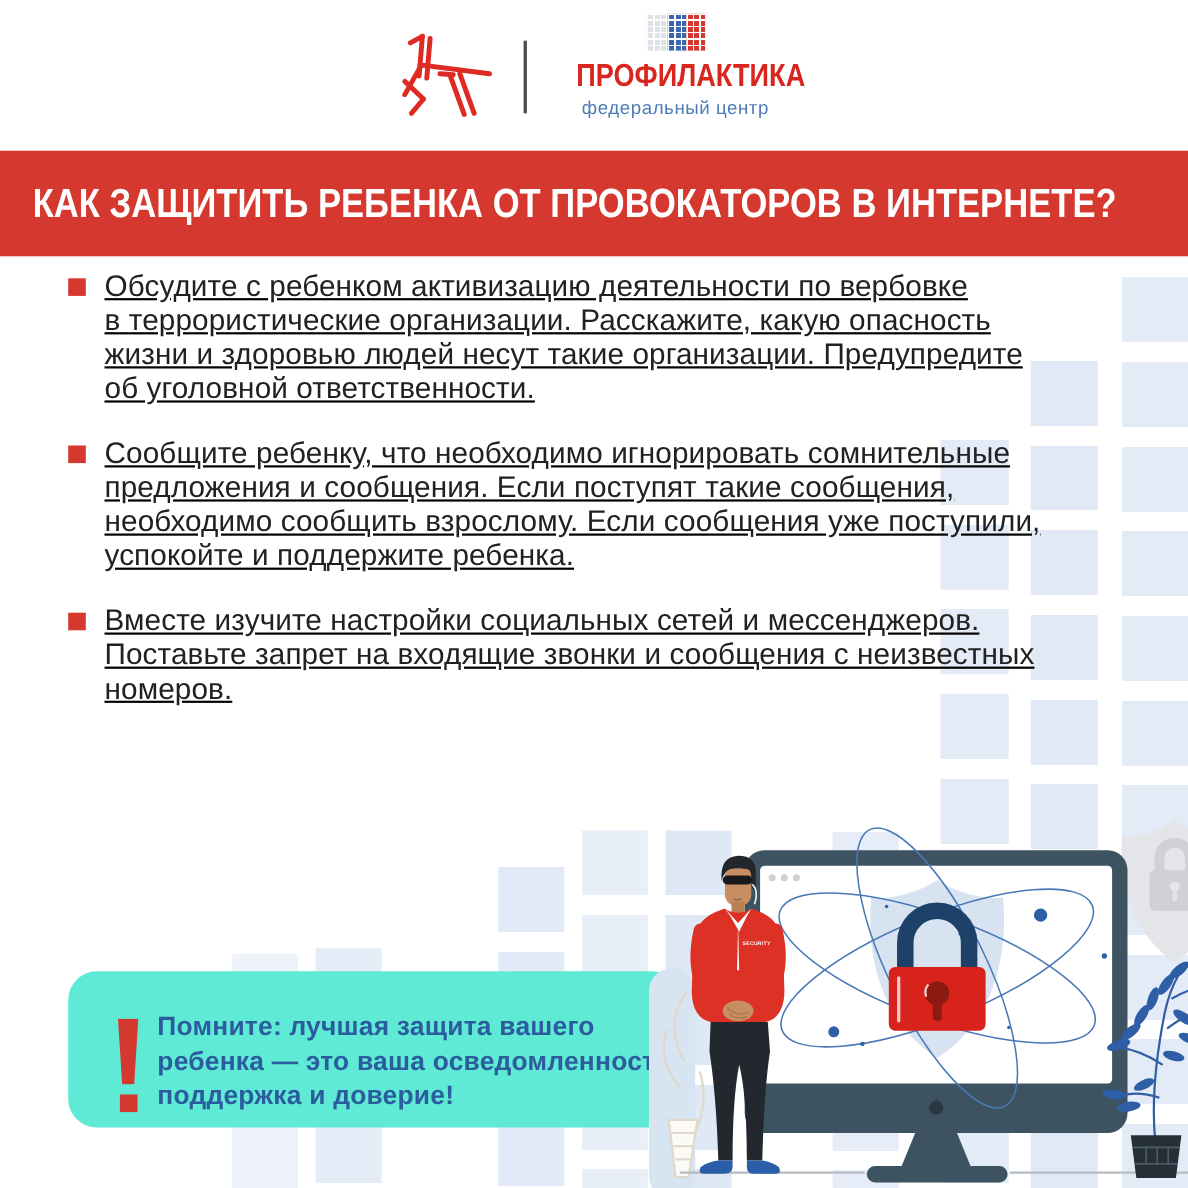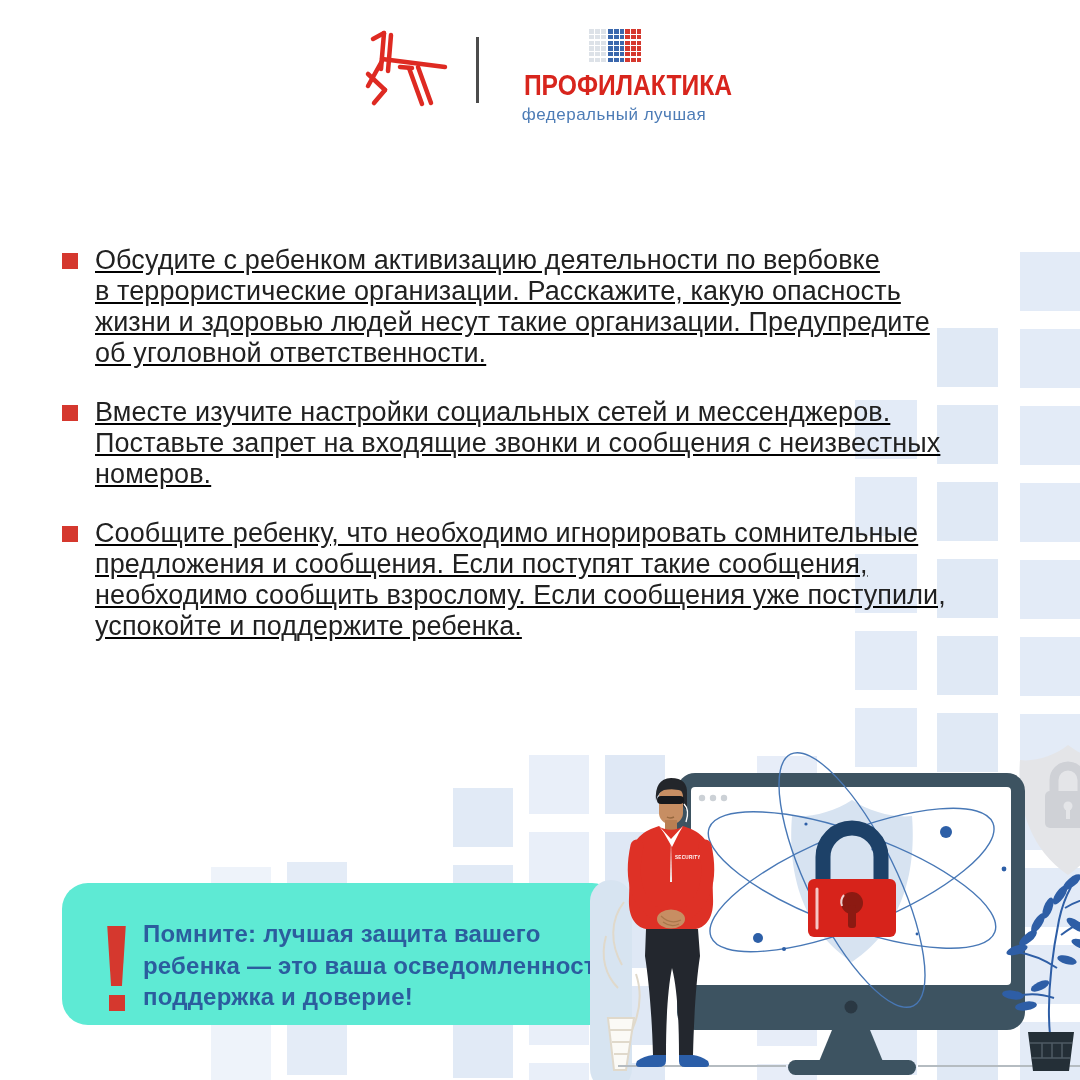--- a/index.html
+++ b/index.html
@@ -8,21 +8,21 @@
     font-family:"Liberation Sans","DejaVu Sans",sans-serif;
   }
   
   .bgcol{
     position:absolute;
     background-image:repeating-linear-gradient(to bottom, var(--c) 0 59px, transparent 59px 77px);
   }
   
   .brand-icon{position:absolute;left:356px;top:22px;width:104px;height:96px;}
   .hdr-divider{position:absolute;left:476px;top:37px;width:3px;height:66px;background:#4c4c4c;}
-  .logo-block{position:absolute;left:508px;top:26px;width:212px;text-align:center;}
+  .logo-block{position:absolute;left:508px;top:10px;width:212px;text-align:center;}
   .pixel-flag{display:flex;width:53px;height:34px;margin:2px auto 0 auto;}
   .pixel-flag .band{height:100%;
     background-image:
       repeating-linear-gradient(to bottom,#fff 0 1.3px,transparent 1.3px 5.7px),
       repeating-linear-gradient(to right,#fff 0 1.3px,transparent 1.3px 5.9px);
   }
   .band.gray{width:19px;background-color:#dde2e8;}
   .band.blue{width:17px;background-color:#3a67ac;}
   .band.red{width:17px;background-color:#d5382e;}
   .logo-title{
@@ -91,45 +91,48 @@
       </g>
     </svg>
     <div class="hdr-divider"></div>
     <div class="logo-block">
       <div class="pixel-flag">
         <div class="band gray"></div>
         <div class="band blue"></div>
         <div class="band red"></div>
       </div>
       <div class="logo-title">ПРОФИЛАКТИКА</div>
-      <div class="logo-subtitle">федеральный лучшая</div>
+      <div class="logo-subtitle">федеральный центр</div>
     </div>
   </div>
 
+  <div class="banner">
+    <h1>КАК ЗАЩИТИТЬ РЕБЕНКА ОТ ПРОВОКАТОРОВ В ИНТЕРНЕТЕ?</h1>
+  </div>
 
   <ul class="bullets">
     <li>
       <span class="sq"></span>
       <p class="btxt">Обсудите с ребенком активизацию деятельности по вербовке
 в террористические организации. Расскажите, какую опасность
 жизни и здоровью людей несут такие организации. Предупредите
 об уголовной ответственности.</p>
     </li>
     <li>
       <span class="sq"></span>
-      <p class="btxt">Вместе изучите настройки социальных сетей и мессенджеров.
-Поставьте запрет на входящие звонки и сообщения с неизвестных
-номеров.</p>
-    </li>
-    <li>
-      <span class="sq"></span>
       <p class="btxt">Сообщите ребенку, что необходимо игнорировать сомнительные
 предложения и сообщения. Если поступят такие сообщения,
 необходимо сообщить взрослому. Если сообщения уже поступили,
 успокойте и поддержите ребенка.</p>
+    </li>
+    <li>
+      <span class="sq"></span>
+      <p class="btxt">Вместе изучите настройки социальных сетей и мессенджеров.
+Поставьте запрет на входящие звонки и сообщения с неизвестных
+номеров.</p>
     </li>
   </ul>
 
   <div class="reminder">
     <div class="excl">
       <div class="bar"></div>
       <div class="dot"></div>
     </div>
     <p class="rtxt">Помните: лучшая защита вашего
 ребенка — это ваша осведомленность,

